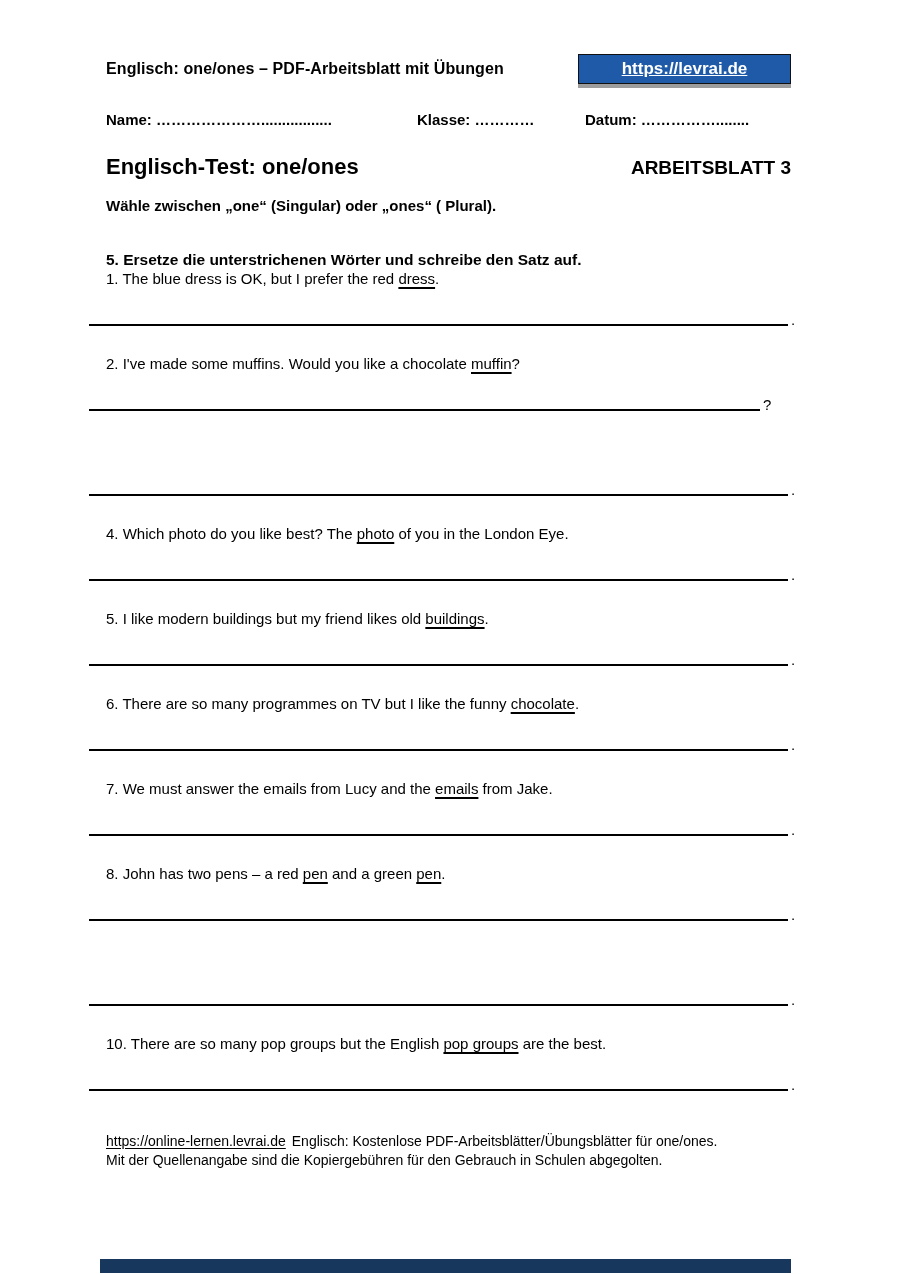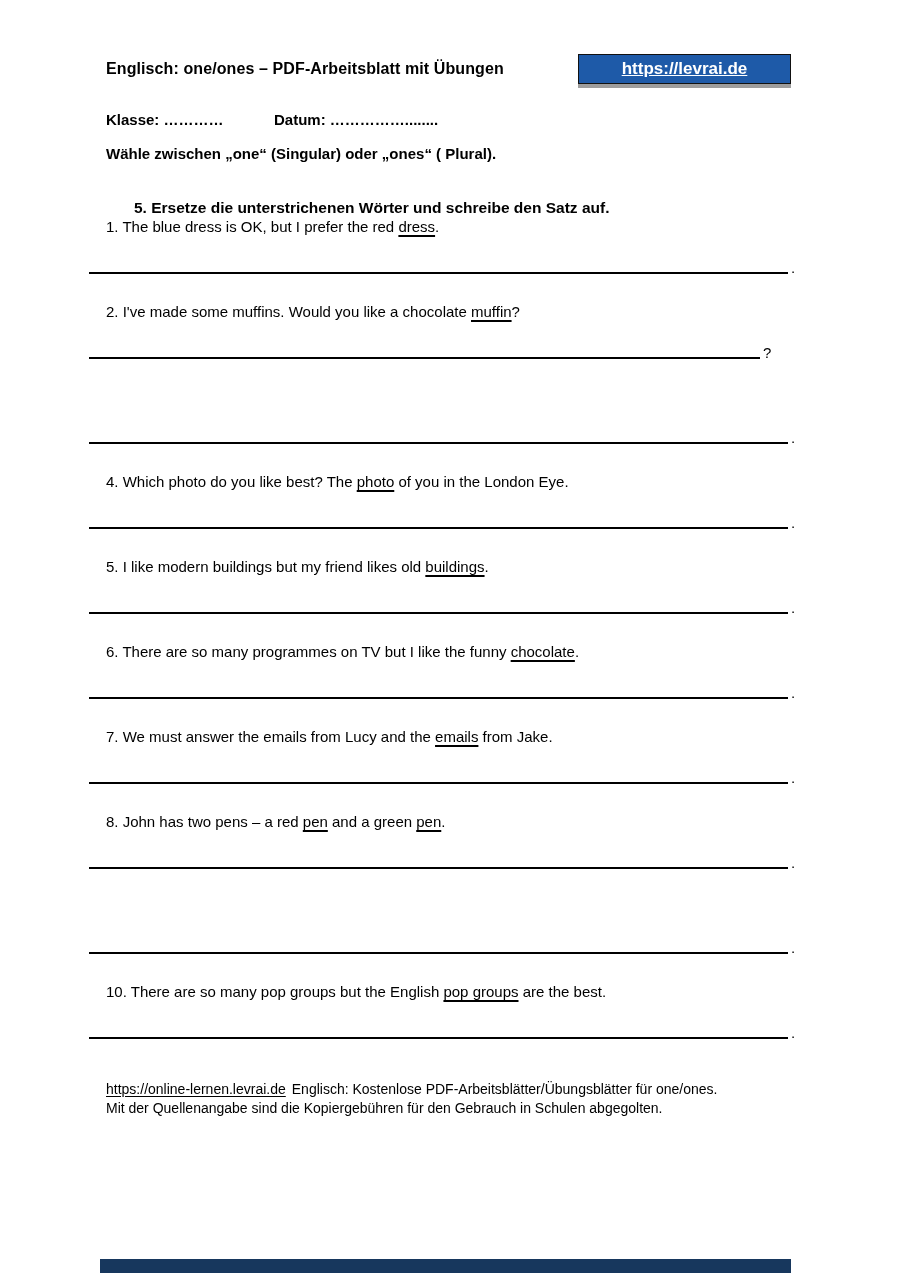--- a/index.html
+++ b/index.html
@@ -72,21 +72,20 @@
   .sheet-label { font-size: 19px; font-weight: bold; }
   .instruction {
     margin-top: 17px;
     font-size: 15px;
     font-weight: bold;
   }
   .task-heading {
     margin-top: 37px;
     font-size: 15.5px;
     font-weight: bold;
-    margin-left: 28px;
   }
   
   .exercises { }
   .exercise {
     position: relative;
     height: 85px;
   }
   .sentence {
     font-size: 15px;
     line-height: 19px;
@@ -143,24 +142,29 @@
   <div class="content">
 
     <div class="header-row">
       <div class="header-title">Englisch: one/ones – PDF-Arbeitsblatt mit Übungen</div>
       <a class="site-box" href="#">
         <span>https://levrai.de</span>
       </a>
     </div>
 
     <div class="name-row">
+      <span class="name-field">Name: ………………….................</span>
       <span class="klasse-field">Klasse: …………</span>
       <span class="datum-field">Datum: ……………........</span>
     </div>
 
+    <div class="title-row">
+      <div class="page-title">Englisch-Test: one/ones</div>
+      <div class="sheet-label">ARBEITSBLATT 3</div>
+    </div>
 
     <div class="instruction">Wähle zwischen „one“ (Singular) oder „ones“ ( Plural).</div>
 
     <div class="task-heading">5. Ersetze die unterstrichenen Wörter und schreibe den Satz auf.</div>
 
     <div class="exercises">
   <div class="exercise q1">
     <div class="sentence"><span>1. The blue dress is OK, but I prefer the red </span><span class="u">dress</span><span>.</span></div>
     <div class="answer">
       <span class="rule"></span>

